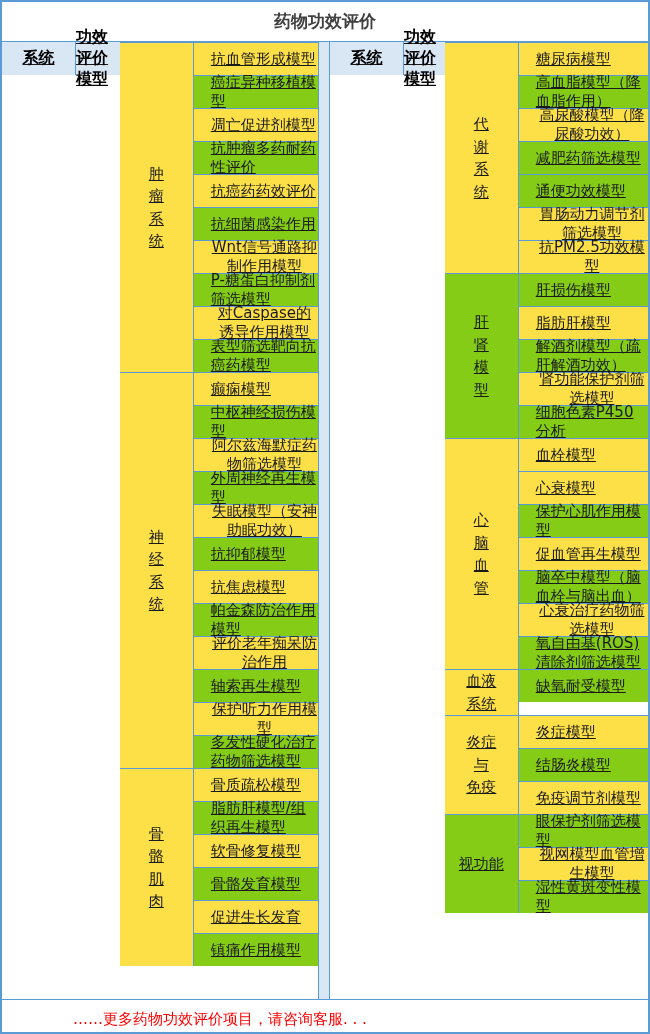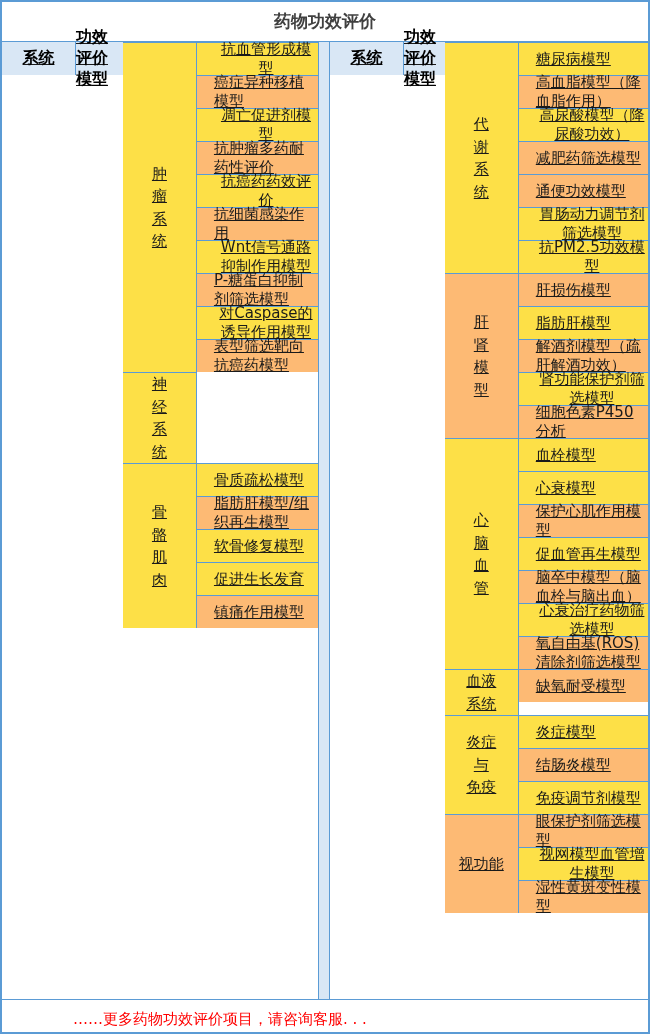--- a/index.html
+++ b/index.html
@@ -42,21 +42,21 @@
     text-align:center; font-size:15px; line-height:1.5;
     white-space:pre-line;
   }
   .rows { flex:1; display:flex; flex-direction:column; }
   .mrow {
     height:33px; border-top:1px solid #5B9BD5;
     display:flex; align-items:center;
     padding-left:17px; font-size:15px;
   }
   .bg-w { background:#fde047;text-align:center; }
-  .bg-b { background:#fdba74; }
+  .bg-b { background:#84cc16; }
   .footer {
     height:40px; border-top:1px solid #5B9BD5;
     display:flex; align-items:center;
     padding-left:71px;
     color:#FF0000; font-size:15px;
     background:#ffffff;
   }
 </style>
 </head>
 <body>
@@ -88,30 +88,45 @@
               <div class="mrow bg-b">P-糖蛋白抑制剂筛选模型</div>
               <div class="mrow bg-w">对Caspase的诱导作用模型</div>
               <div class="mrow bg-b">表型筛选靶向抗癌药模型</div>
             </div>
           </div>
           <div class="section">
             <div class="sys-cell bg-w">神
 经
 系
 统</div>
+            <div class="rows">
+              <div class="mrow bg-w">癫痫模型</div>
+              <div class="mrow bg-b">中枢神经损伤模型</div>
+              <div class="mrow bg-w">阿尔兹海默症药物筛选模型</div>
+              <div class="mrow bg-b">外周神经再生模型</div>
+              <div class="mrow bg-w">失眠模型（安神助眠功效）</div>
+              <div class="mrow bg-b">抗抑郁模型</div>
+              <div class="mrow bg-w">抗焦虑模型</div>
+              <div class="mrow bg-b">帕金森防治作用模型</div>
+              <div class="mrow bg-w">评价老年痴呆防治作用</div>
+              <div class="mrow bg-b">轴索再生模型</div>
+              <div class="mrow bg-w">保护听力作用模型</div>
+              <div class="mrow bg-b">多发性硬化治疗药物筛选模型</div>
+            </div>
           </div>
           <div class="section">
             <div class="sys-cell bg-w">骨
 骼
 肌
 肉</div>
             <div class="rows">
               <div class="mrow bg-w">骨质疏松模型</div>
               <div class="mrow bg-b">脂肪肝模型/组织再生模型</div>
               <div class="mrow bg-w">软骨修复模型</div>
+              <div class="mrow bg-b">骨骼发育模型</div>
               <div class="mrow bg-w">促进生长发育</div>
               <div class="mrow bg-b">镇痛作用模型</div>
             </div>
           </div>
         </div>
     </div>
 
     <div class="gutter"></div>
 
     <div class="tbl tbl-right">

